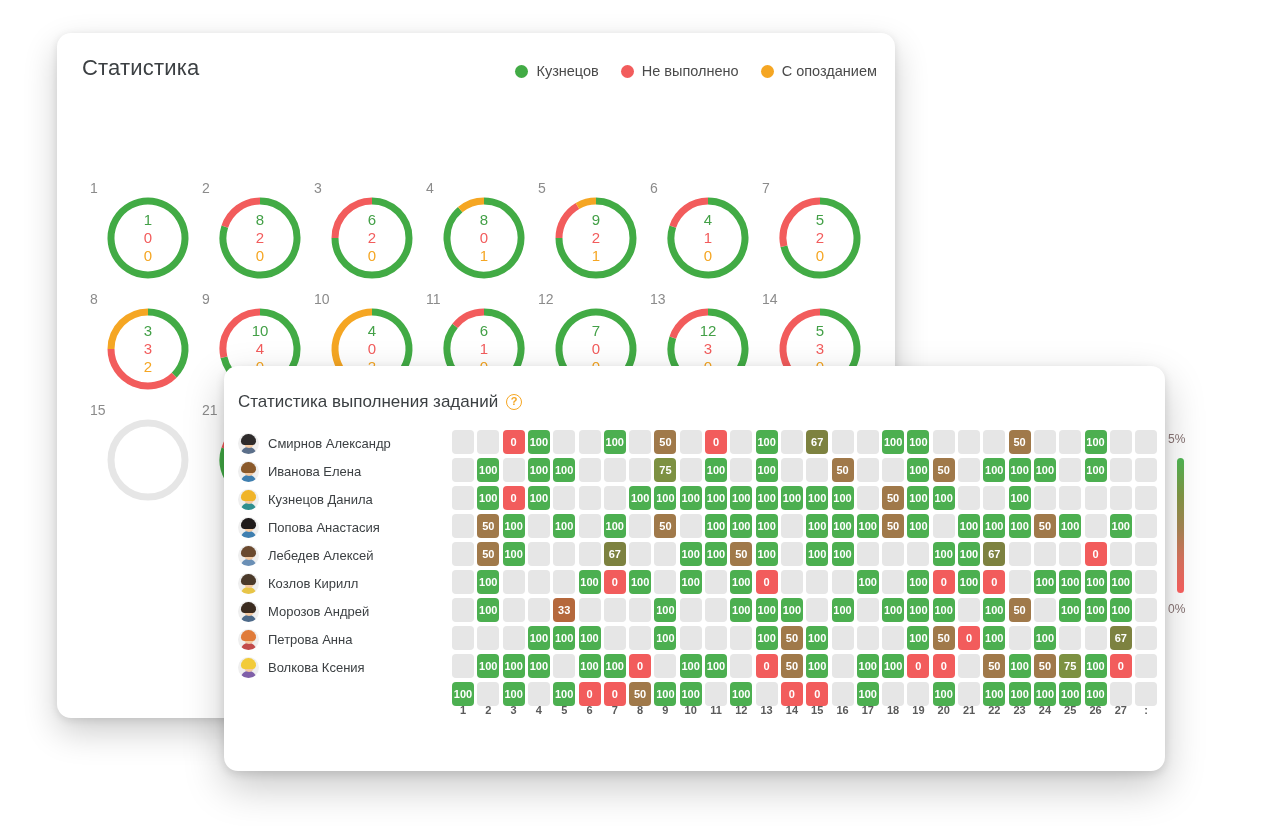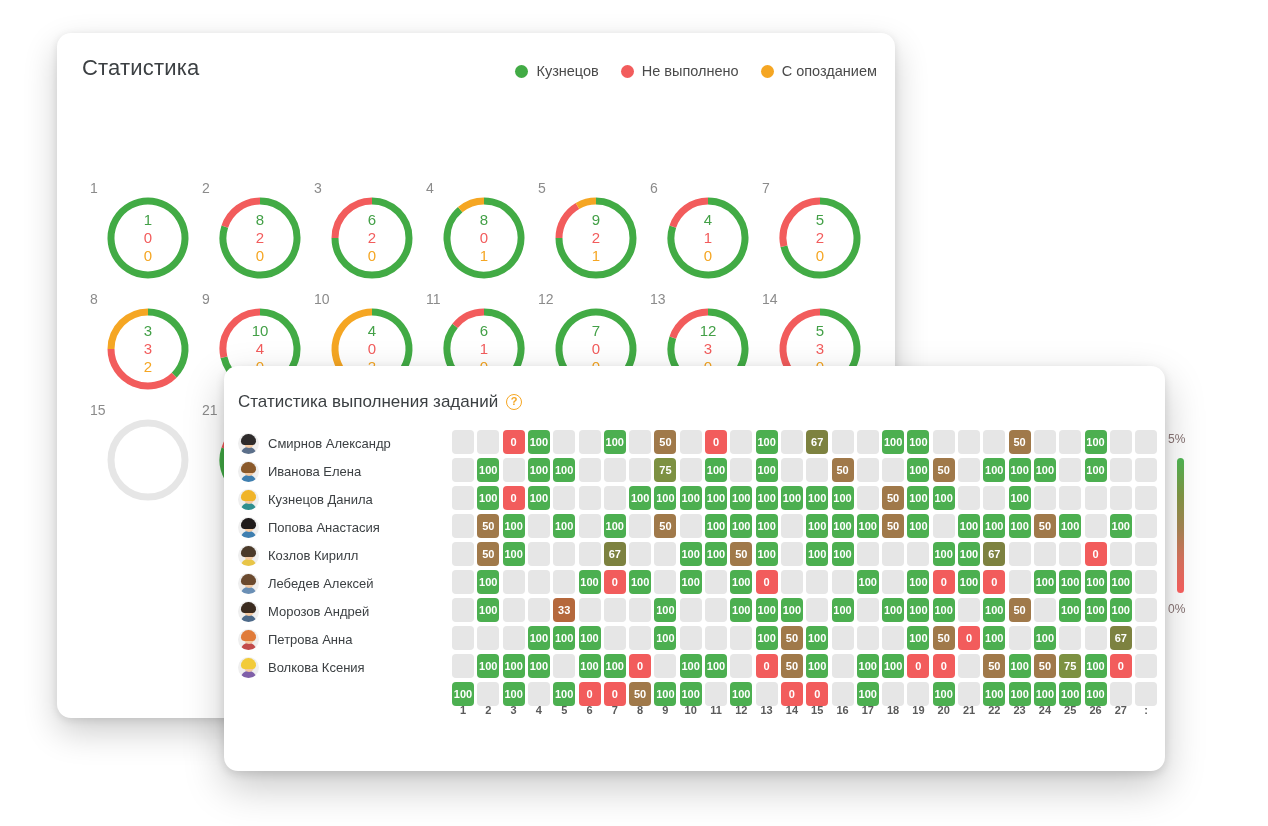--- a/index.html
+++ b/index.html
@@ -474,33 +474,33 @@
         <div class="name-row">
           <div class="avatar">
             <div class="body" style="background: rgb(63, 127, 176);"></div>
             <div class="face"></div>
             <div class="hair" style="background: rgb(31, 27, 27);"></div>
           </div>
           <div class="name-label">Попова Анастасия</div>
         </div>
         <div class="name-row">
           <div class="avatar">
+            <div class="body" style="background: rgb(106, 143, 181);"></div>
+            <div class="face"></div>
+            <div class="hair" style="background: rgb(107, 74, 47);"></div>
+          </div>
+          <div class="name-label">Лебедев Алексей</div>
+        </div>
+        <div class="name-row">
+          <div class="avatar">
             <div class="body" style="background: rgb(232, 197, 71);"></div>
             <div class="face"></div>
             <div class="hair" style="background: rgb(75, 58, 42);"></div>
           </div>
           <div class="name-label">Козлов Кирилл</div>
-        </div>
-        <div class="name-row">
-          <div class="avatar">
-            <div class="body" style="background: rgb(106, 143, 181);"></div>
-            <div class="face"></div>
-            <div class="hair" style="background: rgb(107, 74, 47);"></div>
-          </div>
-          <div class="name-label">Лебедев Алексей</div>
         </div>
         <div class="name-row">
           <div class="avatar">
             <div class="body" style="background: rgb(77, 106, 138);"></div>
             <div class="face"></div>
             <div class="hair" style="background: rgb(59, 43, 31);"></div>
           </div>
           <div class="name-label">Морозов Андрей</div>
         </div>
         <div class="name-row">

